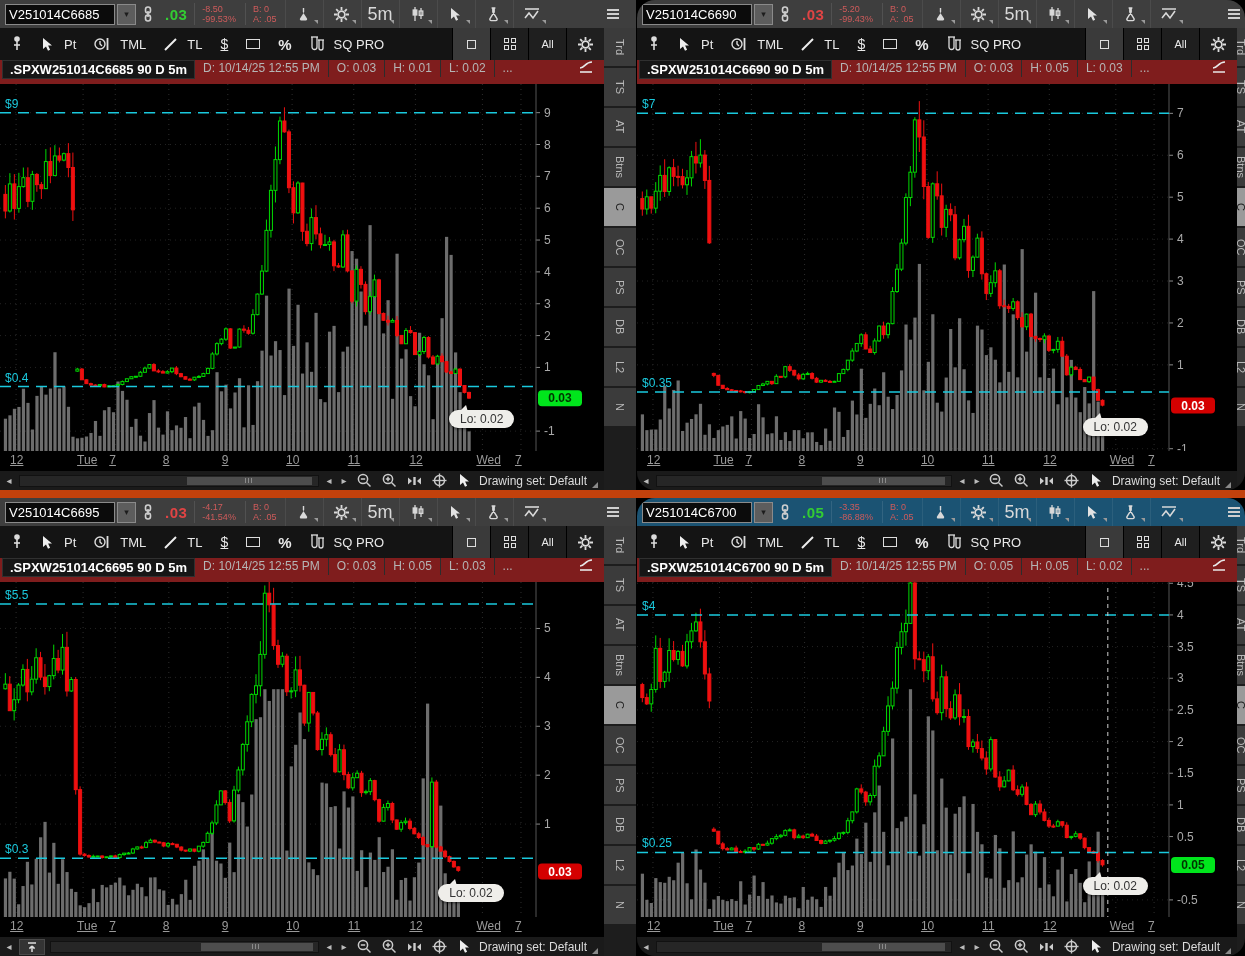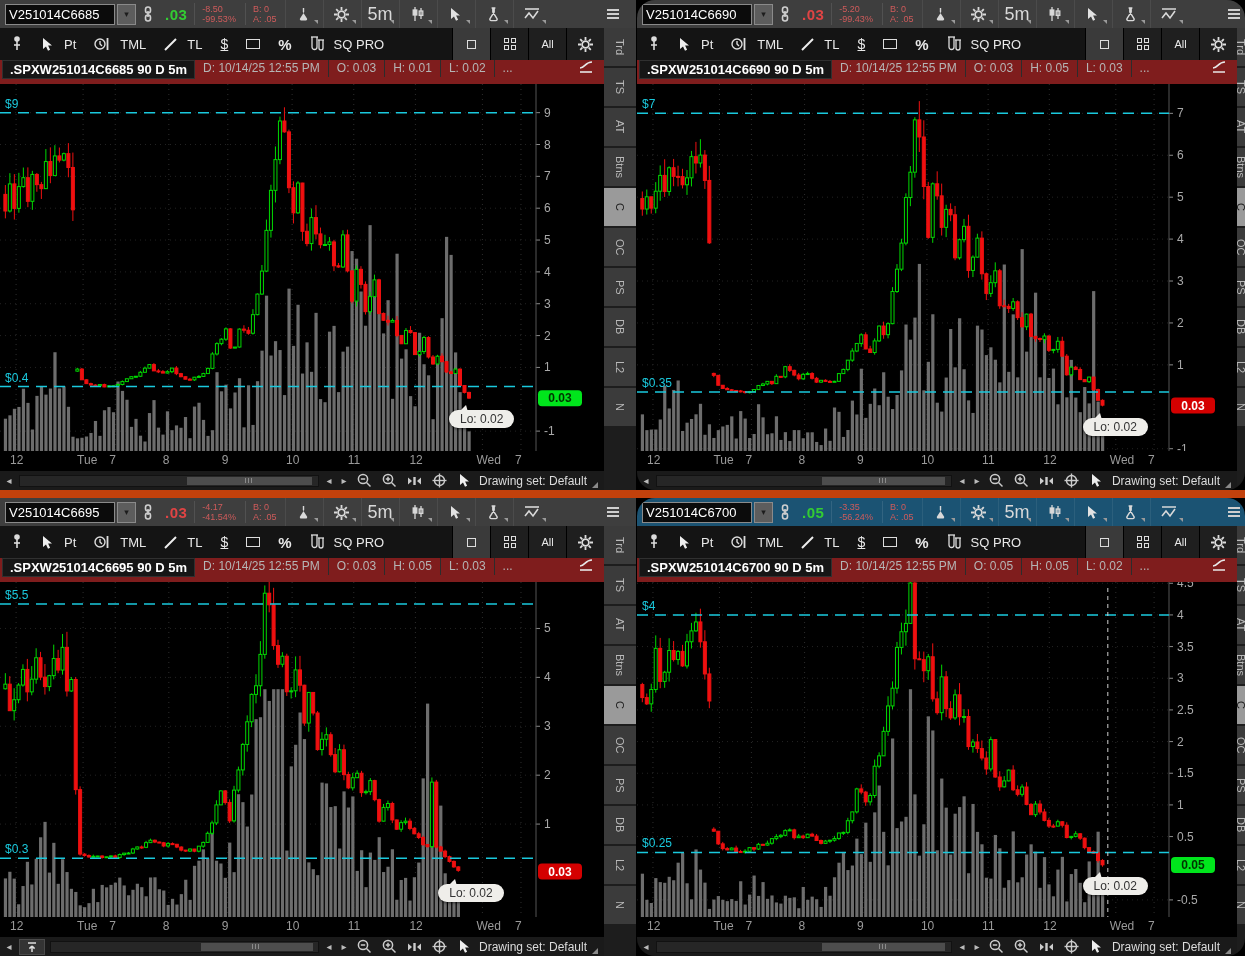--- a/index.html
+++ b/index.html
@@ -70,21 +70,21 @@
   .chart-wrap svg.plot { position:absolute; inset:0; z-index:1; }
   svg text { font-family:"Liberation Sans", sans-serif; }
   .lo-tip { position:absolute; z-index:2; background:#efeeea; color:#333; font-size:12px;
             padding:2px 11px; border-radius:10px; white-space:nowrap; box-shadow:0 1px 3px rgba(0,0,0,0.6); }
   .lo-tip::before { content:''; position:absolute; top:-5px; left:10px;
                     border-left:7px solid transparent; border-right:2px solid transparent;
                     border-bottom:7px solid #efeeea; }
 
   
   .time-axis { height:19px; flex:none; position:relative; background:#000; }
-  .time-axis span { position:absolute; top:2px; color:#9a9a9a; font-size:12px; }
+  .time-axis span { position:absolute; top:2px; color:#9a9a9a; font-size:12px;text-decoration:underline; }
 
   
   .statusbar { height:20px; flex:none; background:#1a1a1a; display:flex; align-items:center;
                gap:5px; padding:0 4px; color:#cfcfcf; border-top:1px solid #000; }
   .sarrow { font-size:10px; color:#bbb; width:10px; text-align:center; }
   .expandbtn { display:none; }
   .panel.expandable .expandbtn { display:flex; align-items:center; justify-content:center;
                width:26px; height:16px; background:#343434; border:1px solid #4a4a4a; }
   .track { flex:1; height:12px; background:#262626; border:1px solid #111; position:relative; max-width:305px; }
   .thumb { position:absolute; left:56%; width:42%; top:1px; bottom:1px; background:#4d4d4d;
@@ -2063,21 +2063,21 @@
               <g fill="none" stroke="#cfcfcf" stroke-width="1.6">
                 <rect x="3.5" y="1" width="5" height="6" rx="2.4"></rect>
                 <rect x="3.5" y="9" width="5" height="6" rx="2.4"></rect>
                 <line x1="6" y1="5" x2="6" y2="11"></line>
               </g>
             </svg>
       </span>
       <span class="last green">.05</span>
       <span class="stack">
         <span>-3.35</span>
-        <span>-56.24%</span>
+        <span>-86.88%</span>
       </span>
       <span class="stack">
         <span>B: 0</span>
         <span>A: .05</span>
       </span>
       <span class="hbtn dd">
         <svg width="13" height="15" viewBox="0 0 13 15">
               <path d="M4.6 1h3.8M5.8 1v4L10 11.6c.5.9-.1 2-1.1 2H4.1c-1 0-1.6-1.1-1.1-2L7.2 5V1z" fill="#d9d9d9"></path>
             </svg>
       </span>

